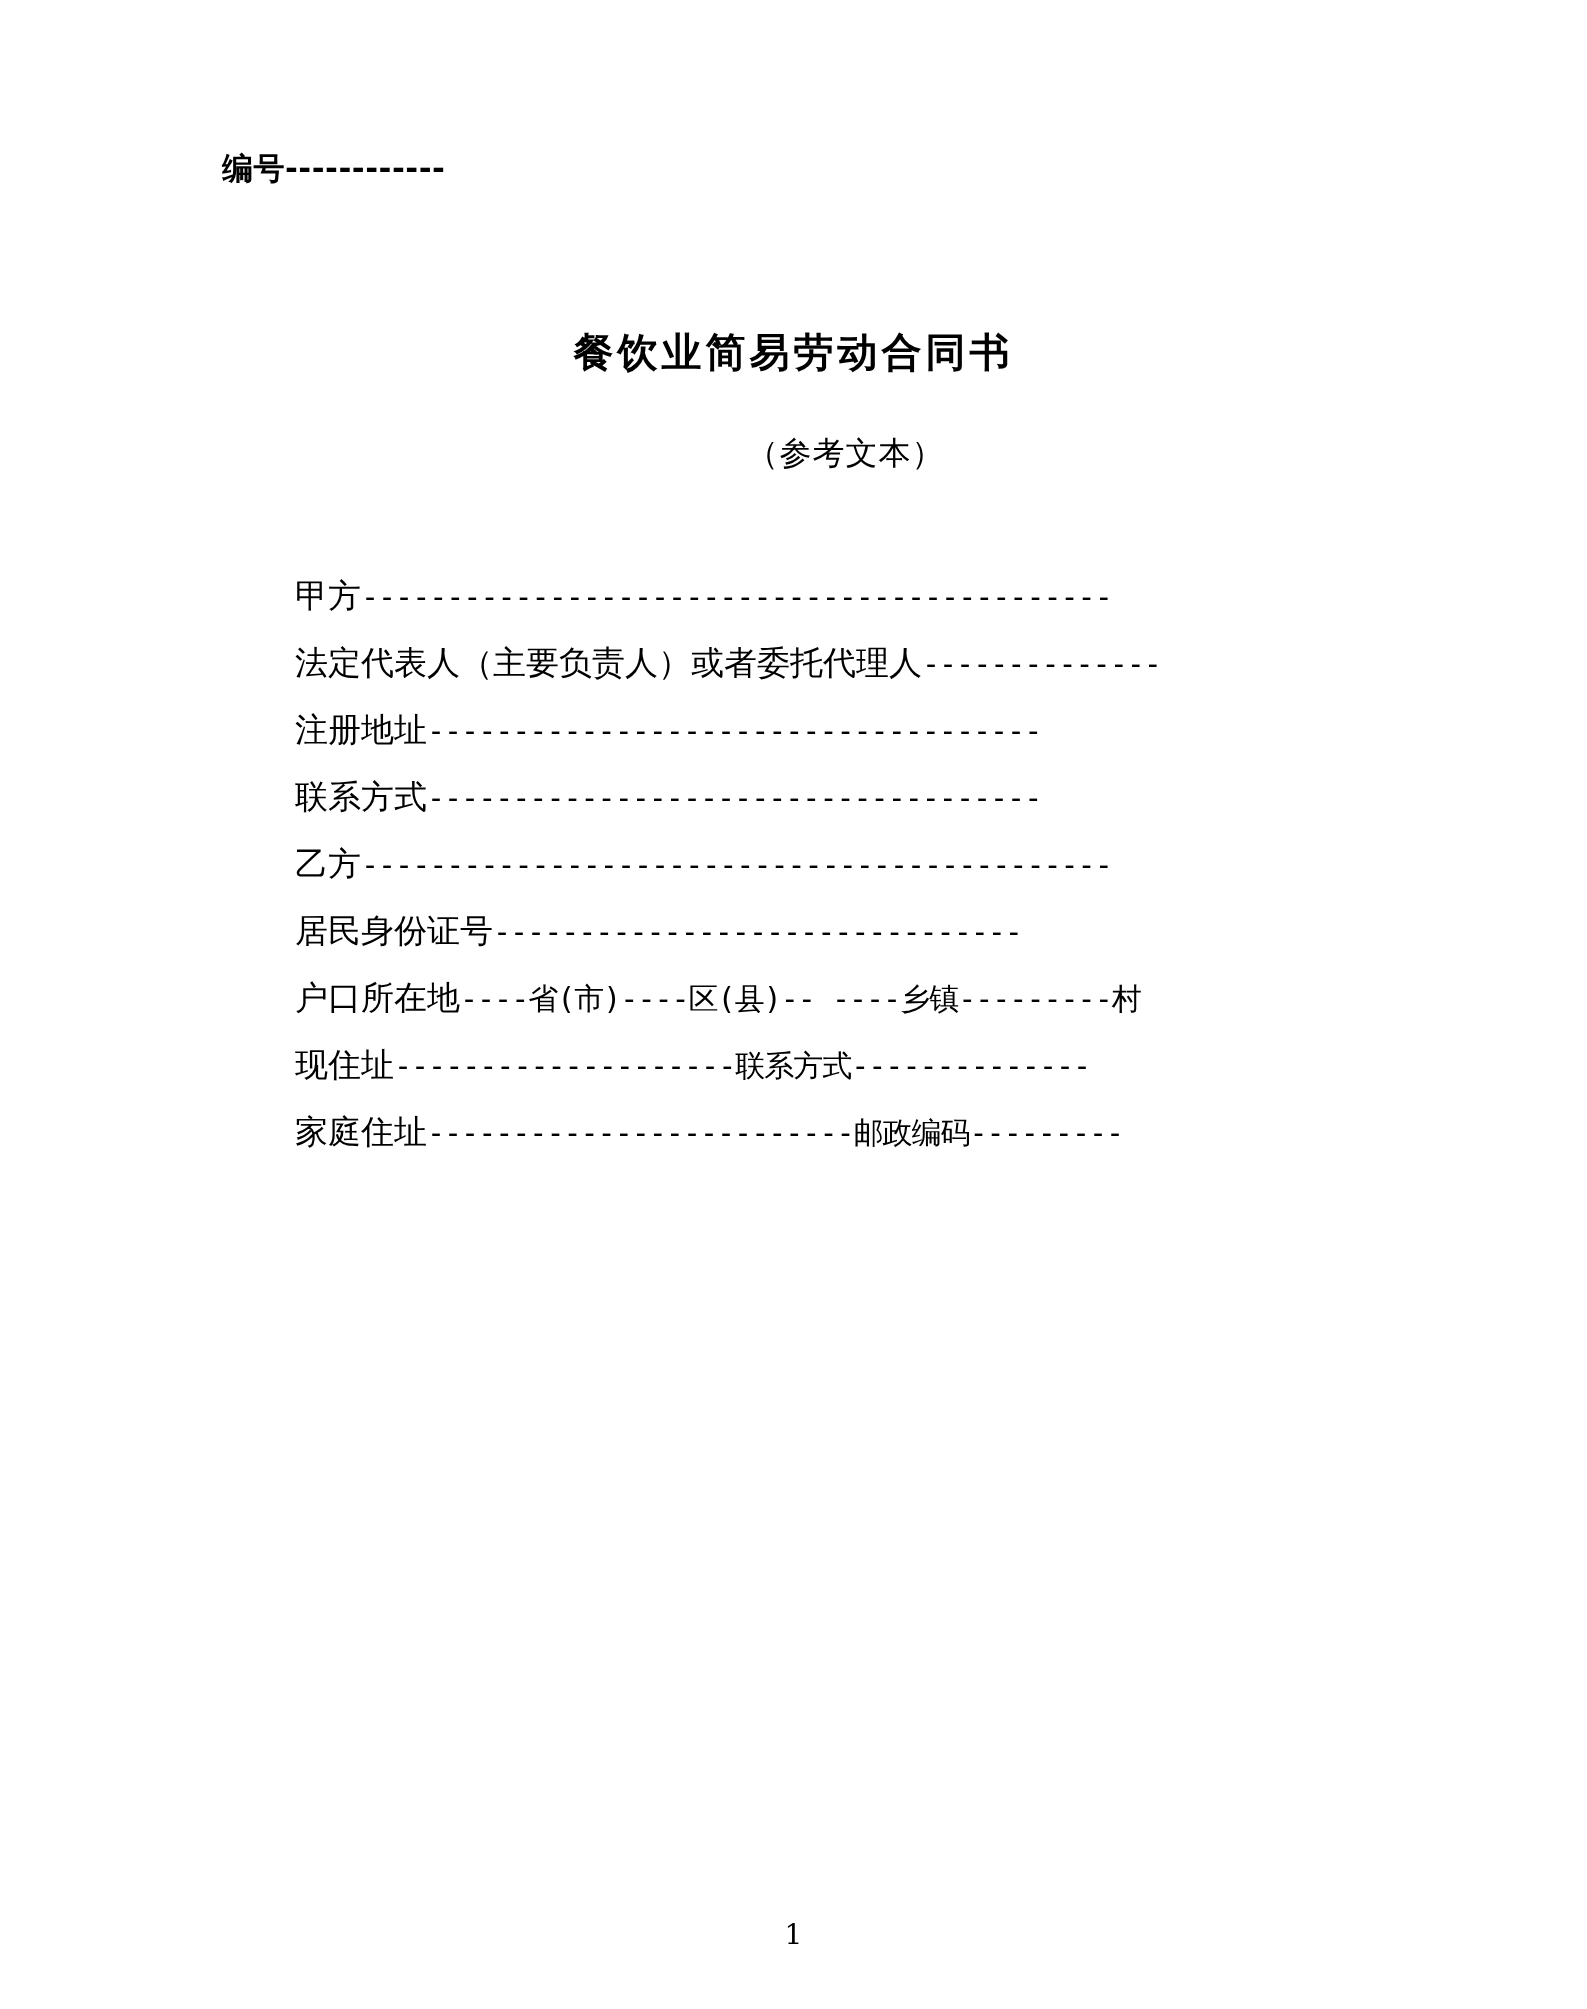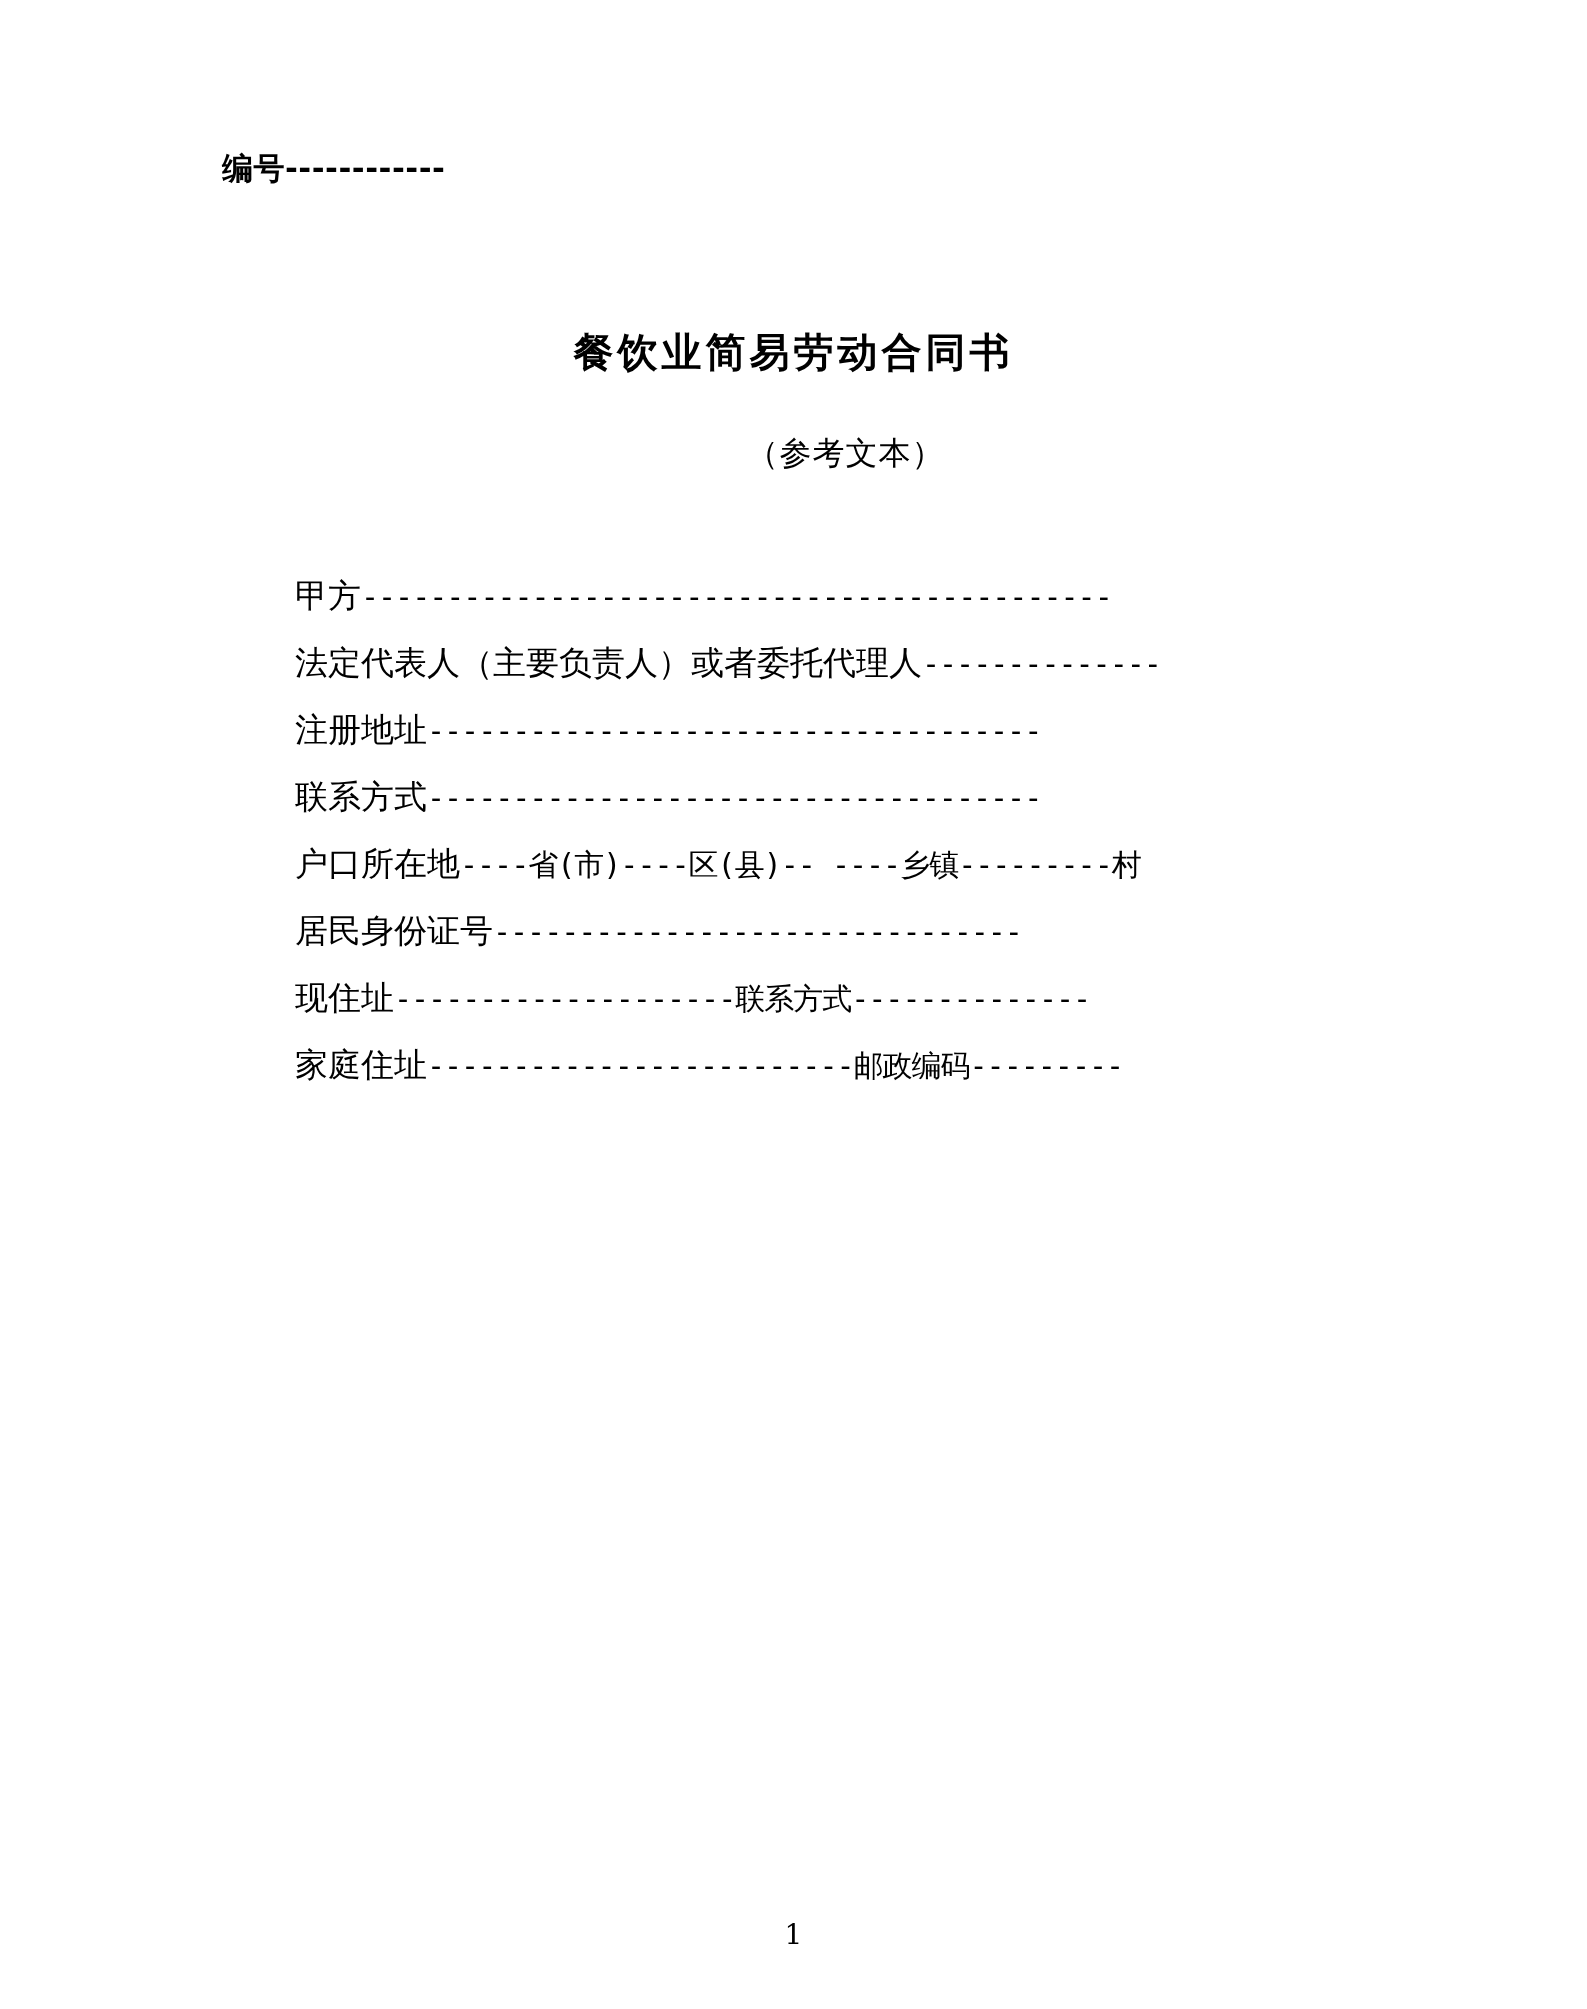--- a/index.html
+++ b/index.html
@@ -108,27 +108,30 @@
     </div>
 
     <div class="field-row">
       <span class="lbl">注册地址</span><span class="dash">------------------------------------</span>
     </div>
 
     <div class="field-row">
       <span class="lbl">联系方式</span><span class="dash">------------------------------------</span>
     </div>
 
-
     <div class="field-row">
-      <span class="lbl">户口所在地</span><span class="dash">----省(市)----区(县)-- ----乡镇---------村</span>
+      <span class="lbl">乙方</span><span class="dash">--------------------------------------------</span>
     </div>
 
     <div class="field-row">
       <span class="lbl">居民身份证号</span><span class="dash">-------------------------------</span>
+    </div>
+
+    <div class="field-row">
+      <span class="lbl">户口所在地</span><span class="dash">----省(市)----区(县)-- ----乡镇---------村</span>
     </div>
 
     <div class="field-row">
       <span class="lbl">现住址</span><span class="dash">--------------------联系方式--------------</span>
     </div>
 
     <div class="field-row">
       <span class="lbl">家庭住址</span><span class="dash">-------------------------邮政编码---------</span>
     </div>
 

